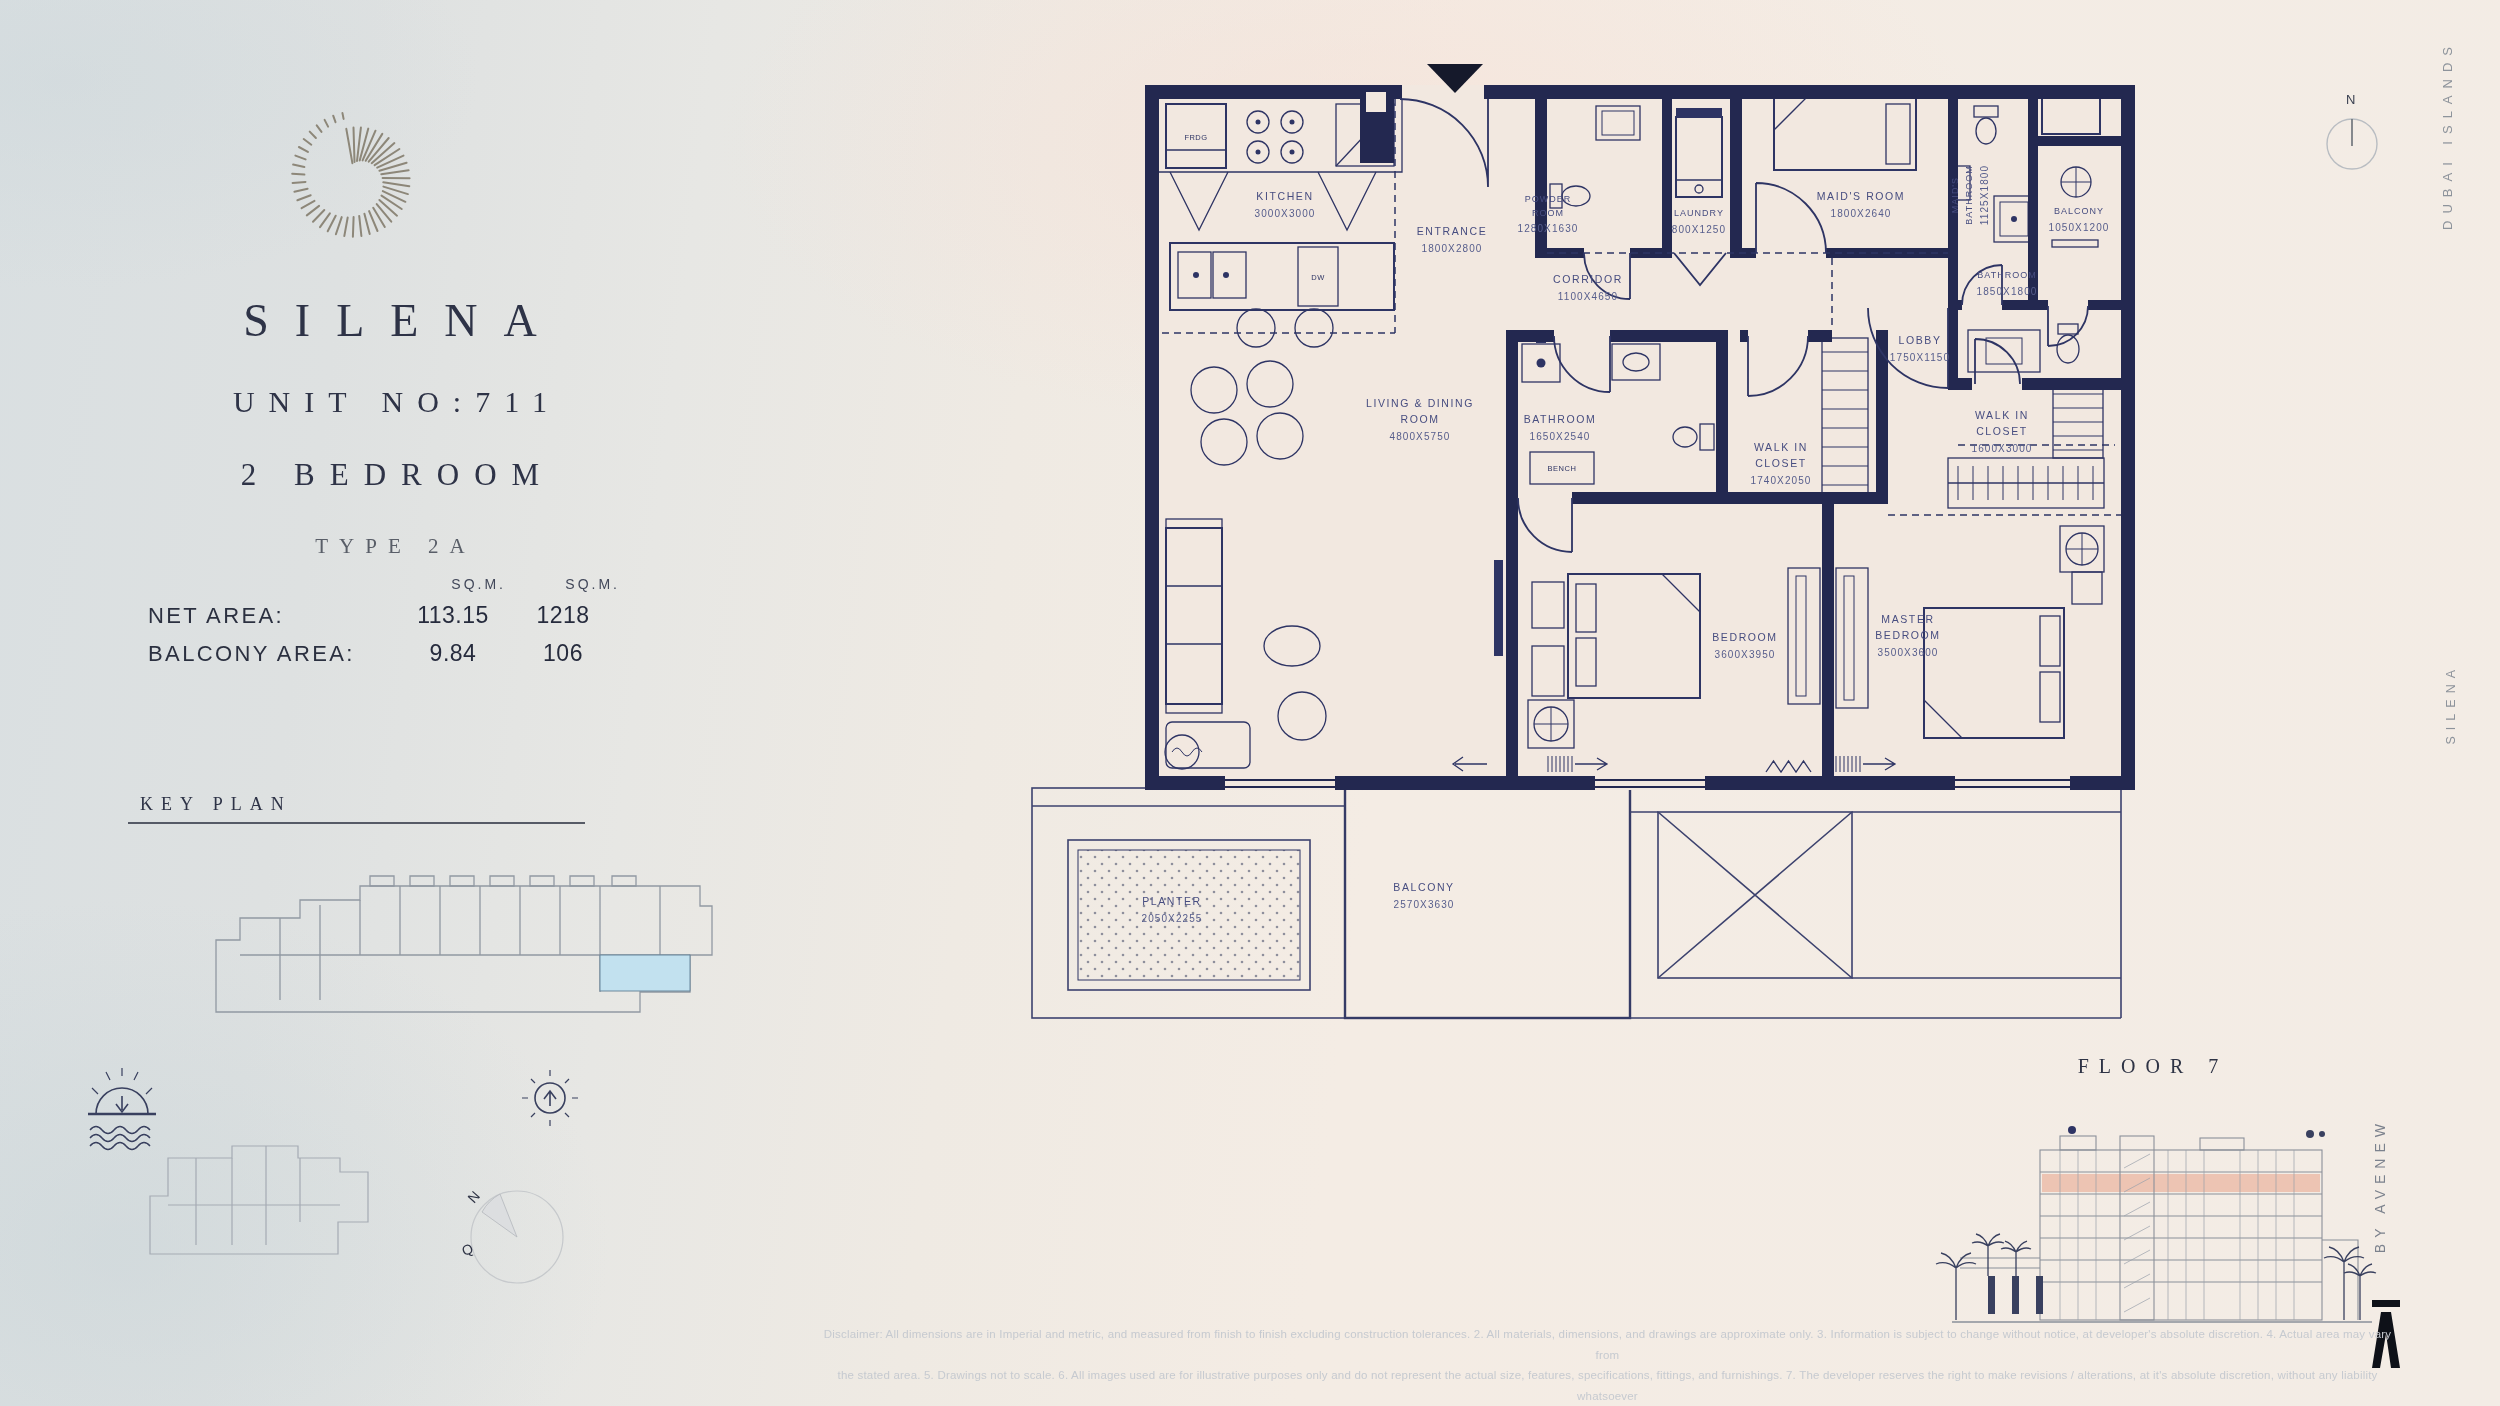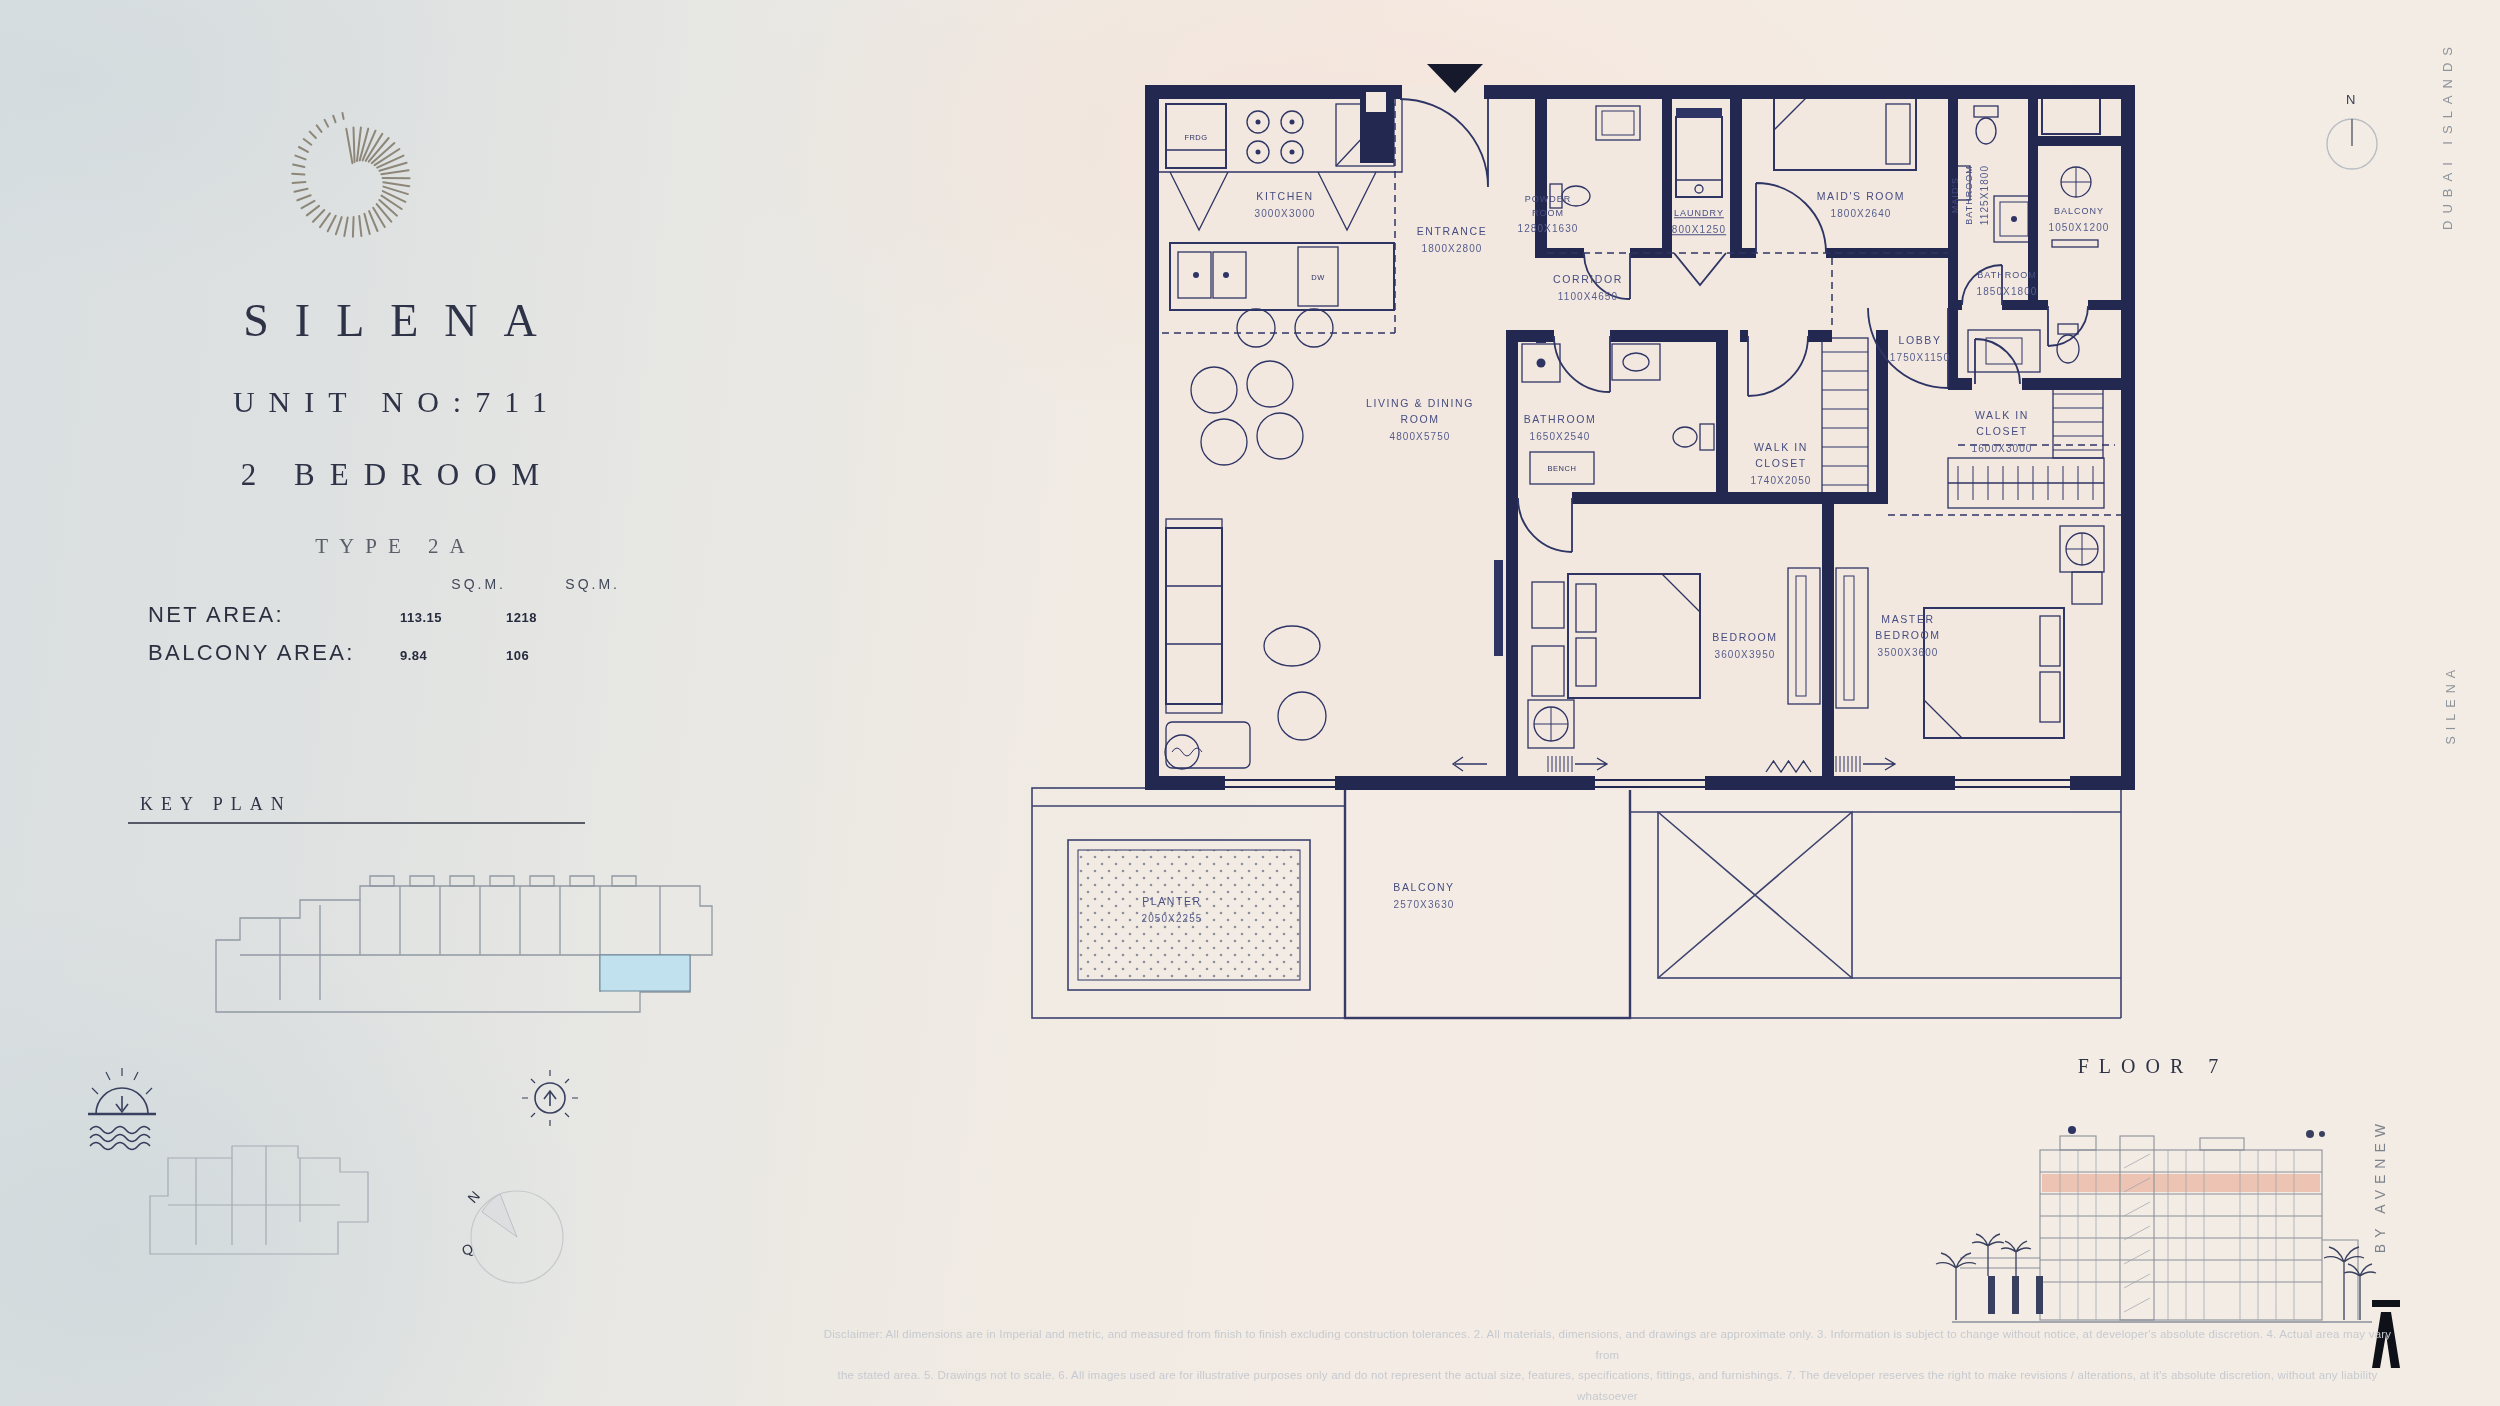--- a/index.html
+++ b/index.html
@@ -17,21 +17,21 @@
   
   .title-main{font-family:"Liberation Serif",serif;font-size:46px;letter-spacing:26px;color:#2e3347;white-space:nowrap;text-indent:26px;}
   .title-unit{font-family:"Liberation Serif",serif;font-size:30px;letter-spacing:14px;color:#2e3347;white-space:nowrap;text-indent:14px;}
   .title-bed{font-family:"Liberation Serif",serif;font-size:31px;letter-spacing:15px;color:#2e3347;white-space:nowrap;text-indent:15px;}
   .title-type{font-family:"Liberation Serif",serif;font-size:21px;letter-spacing:11px;color:#595e68;white-space:nowrap;text-indent:11px;}
   .area-table{position:absolute;left:148px;top:576px;width:472px;color:#2b3040;}
   .tr{display:grid;grid-template-columns:252px 106px 114px;align-items:baseline;height:38px;}
   .tr.head{height:26px;}
   .tlabel{font-size:22px;letter-spacing:2.4px;color:#2b3040;}
   .thead{font-size:14px;letter-spacing:3px;color:#42485a;text-align:right;}
-  .tval{font-size:13px;color:#262b3d;text-align:left;letter-spacing:.5px;font-weight:bold;}
+  .tval{font-size:23px;color:#262b3d;text-align:center;letter-spacing:.5px;}
   .keyplan-title{font-family:Liberation Serif, serif;font-size:18px;letter-spacing:8px;color:#2e3347;white-space:nowrap;}
   .keyplan-rule{position:absolute;left:128px;top:822px;width:457px;height:2px;background:#3d4250;opacity:.85;}
 
   
   .plan-label{position:absolute;transform:translate(-50%,-50%);text-align:center;
     font-size:10.5px;letter-spacing:1.6px;color:#474d80;line-height:1.5;}
   .plan-label .rdims{font-size:10px;letter-spacing:1.1px;color:#565d8c;margin-top:1px;}
   .plan-label.vert{transform:translate(-50%,-50%) rotate(-90deg);}
   .plan-label.sm{font-size:9px;letter-spacing:1px;}
   .tiny-label{position:absolute;transform:translate(-50%,-50%);font-size:7.5px;letter-spacing:.5px;color:#2e3464;}
@@ -478,21 +478,21 @@
       <div class="rdims">3000X3000</div>
     </div>
   <div class="plan-label" style="left:1452px;top:240px;width:120px;">
     <div class="rname">ENTRANCE</div>
       <div class="rdims">1800X2800</div>
     </div>
   <div class="plan-label sm" style="left:1548px;top:214px;width:62px;text-align:center;">
     <div class="rname">POWDER ROOM</div>
       <div class="rdims">1280X1630</div>
     </div>
-  <div class="plan-label sm" style="left:1699px;top:222px;width:70px;text-decoration:underline;">
+  <div class="plan-label sm" style="left:1699px;top:222px;width:70px;">
     <div class="rname">LAUNDRY</div>
       <div class="rdims">800X1250</div>
     </div>
   <div class="plan-label" style="left:1861px;top:205px;width:170px;">
     <div class="rname">MAID'S ROOM</div>
       <div class="rdims">1800X2640</div>
     </div>
   <div class="plan-label vert sm" style="left:1970px;top:195px;width:86px;">
     <div class="rname">MAID'S BATHROOM</div>
       <div class="rdims">1125X1800</div>

